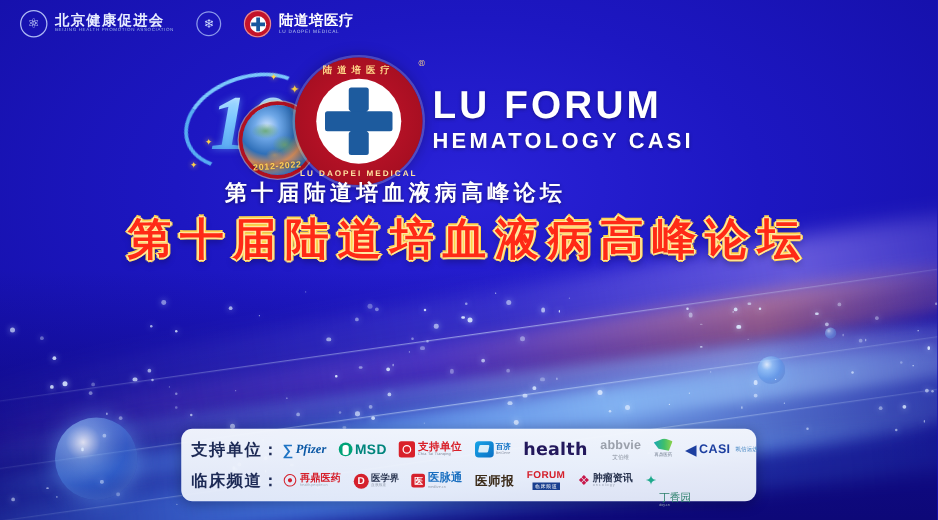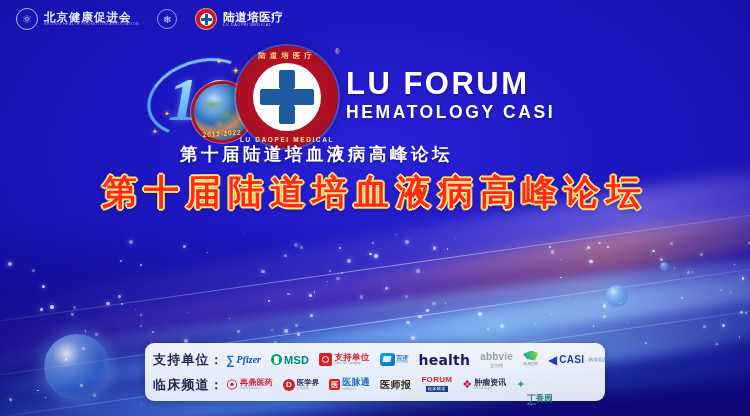--- a/index.html
+++ b/index.html
@@ -264,21 +264,21 @@
   .lg-ysb{ color:#3a2a18; font-size:10px; font-weight:bold;
            font-family:"Liberation Serif","DejaVu Serif",serif; letter-spacing:.5px;}
   .lg-ccmtv{ display:flex;flex-direction:column;align-items:center;line-height:1;}
   .lg-ccmtv b{ color:#d5202c; font-size:8px; font-weight:bold; letter-spacing:.3px;}
   .lg-ccmtv i{ background:#1a3f8f;color:#fff;font-size:4px;font-style:normal;
                padding:1px 2px;letter-spacing:.5px;}
   .zl-mark{ color:#c8164a; font-size:11px; }
   .lg-zl b{ color:#2a3550; font-size:8px; font-weight:bold;}
   .lg-zl i{ color:#9aa3b2; font-size:3px; font-style:normal; display:block; letter-spacing:.8px;}
   .dxy-mark{ color:#1da98c; font-size:11px; }
-  .lg-dxy b{ color:#2a7f6a; font-size:8.5px; font-weight:bold;margin-top:32px;}
+  .lg-dxy b{ color:#2a7f6a; font-size:8.5px; font-weight:normal;margin-top:32px;}
   .lg-dxy i{ color:#9aa3b2; font-size:3px; font-style:normal; display:block;}
   .lcol{ display:flex; flex-direction:column; line-height:1.05; }
 </style>
 </head>
 <body>
 
 <div class="poster">
 
   <div class="bg-lower"></div>
   <div class="ribbon r4"></div>

